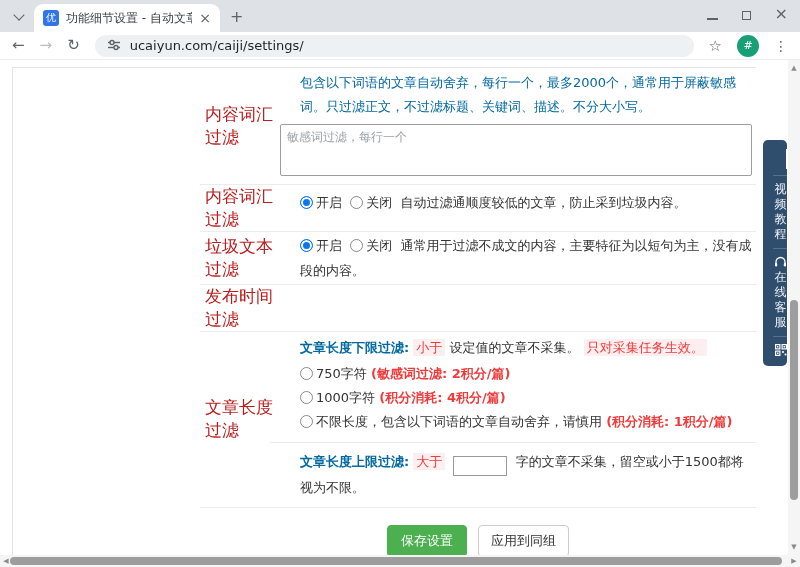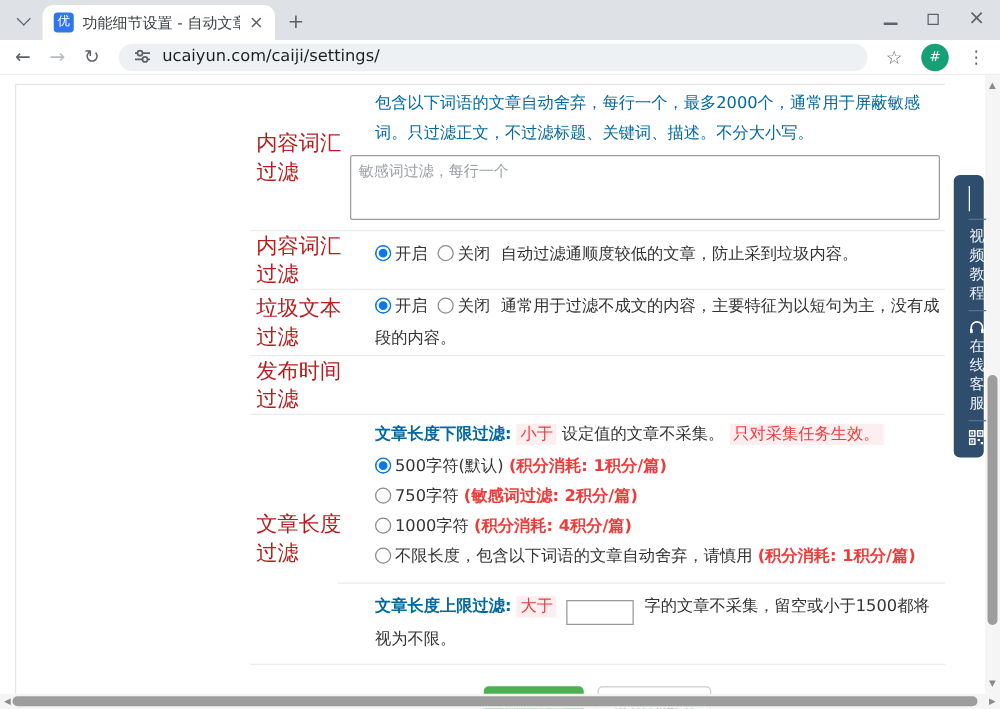--- a/index.html
+++ b/index.html
@@ -72,21 +72,21 @@
   .rd.off { background:#fff; border:1px solid #8a8a8a; }
   .hl { color:#f03b3b; background:#fdeef0; padding:1px 3px; }
   .red { color:#f03b3b; font-weight:bold; }
   .bt { font-weight:bold; color:#0369a1; }
   .num { width:40px; height:20px; border:1px solid #999; font-size:13px; text-align:center;
     vertical-align:-4px; margin:0 4px; font-family:"DejaVu Sans","Liberation Sans",sans-serif; }
   .num.wide { width:54px; }
 
   
   .spanel { position:absolute; right:13px; top:80px; width:24px; background:#2f4d6d; border-radius:5px;
-    display:flex; flex-direction:column; align-items:flex-start; padding:10px 12px 8px; color:#eef2f7; z-index:5; }
+    display:flex; flex-direction:column; align-items:flex-end; padding:10px 0 8px; color:#eef2f7; z-index:5; }
   .sp-chev { width:7px; height:7px; border-left:1.5px solid #fff; border-top:1.5px solid #fff;
     transform:rotate(45deg); margin-bottom:1px; }
   .sp-div { width:14px; border-top:1px solid #56708e; margin:6px 0; }
   .sp-txt { width:13px; font-size:12px; line-height:15px; text-align:center; word-break:break-all; }
   .sp-ic { margin:1px 0 2px; line-height:0; }
 
   
   .vscroll { position:absolute; right:0; top:0; width:12px; height:495px; background:#f5f5f5; }
   .varrow { position:absolute; left:0; width:12px; height:12px; font-size:7px; color:#8b8b8b;
     text-align:center; line-height:12px; }
@@ -179,24 +179,20 @@
     </div>
 
     <div class="trow r5">
       <div class="tlabel">文章长度过滤</div>
       <div class="tcell">
         <div class="lower ind">
           <span class="bt">文章长度下限过滤:</span>
           <span class="hl">小于</span>
           <span>设定值的文章不采集。</span>
           <span class="hl">只对采集任务生效。</span>
-        </div>
-        <div class="opt ind">
-          <span class="rd on"></span><span>500字符(默认)</span>
-          <span class="red">(积分消耗: 1积分/篇)</span>
         </div>
         <div class="opt ind">
           <span class="rd off"></span><span>750字符</span>
           <span class="red">(敏感词过滤: 2积分/篇)</span>
         </div>
         <div class="opt ind">
           <span class="rd off"></span><span>1000字符</span>
           <span class="red">(积分消耗: 4积分/篇)</span>
         </div>
         <div class="opt ind">

